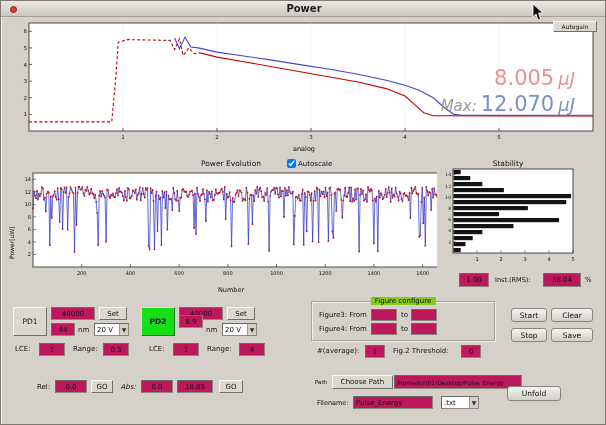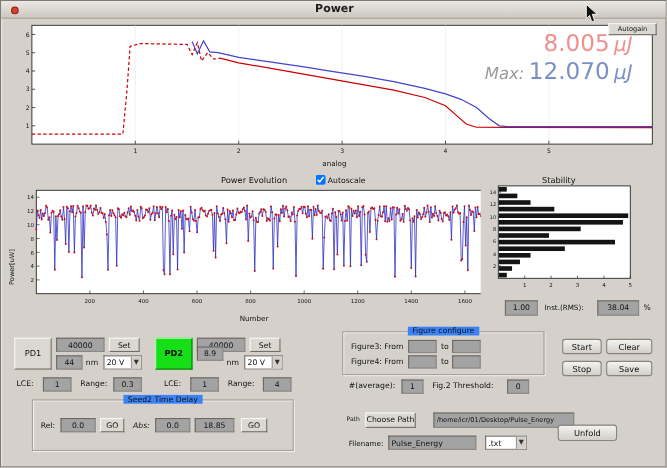--- a/index.html
+++ b/index.html
@@ -6,29 +6,29 @@
   body{font-family:"DejaVu Sans",sans-serif;background:#bdb9b2;}
   #window{position:relative;width:606px;height:425px;background:#d5d1ca;border:1px solid #7e7a74;overflow:hidden;box-shadow:inset 1px 1px 0 #f3f1ee;}
   .abs{position:absolute;}
   .titlebar{left:0;top:0;width:606px;height:16px;background:linear-gradient(#ebe8e3,#ccc8c1);border-bottom:1px solid #a59f97;text-align:center;font-size:10px;font-weight:bold;color:#1d1d1d;line-height:16px;}
   .dot{left:9px;top:5px;width:7px;height:7px;border-radius:50%;background:#d8402c;border:1px solid #8d2318;}
   .figure{background:#d5d1ca;}
   svg{display:block;}
   svg text{font-family:"DejaVu Sans",sans-serif;}
   .fig-title{font-size:7.5px;color:#111;text-align:center;}
   .lbl{font-size:7px;color:#111;white-space:nowrap;}
-  .field{background:#a3a3a3;border:1px solid #8b8781;border-top-color:#6d6963;border-left-color:#6d6963;font-size:7px;color:#111;padding:0 2px;font-family:"DejaVu Sans",sans-serif;text-align:center;}
+  .field{background:#be185d;border:1px solid #8b8781;border-top-color:#6d6963;border-left-color:#6d6963;font-size:7px;color:#111;padding:0 2px;font-family:"DejaVu Sans",sans-serif;text-align:center;}
   .btn3d{background:#dbd8d1;border:1px solid;border-color:#f8f7f4 #726e67 #726e67 #f8f7f4;font-size:7px;color:#111;display:flex;align-items:center;justify-content:center;cursor:default;white-space:nowrap;}
   .btnr{background:linear-gradient(#f4f3f0,#d2cfc8);border:1px solid #88847e;border-radius:3px;font-size:7.5px;color:#111;display:flex;align-items:center;justify-content:center;cursor:default;}
   .green{background:#17df17;border-color:#b9f5b9 #0a7a0a #0a7a0a #b9f5b9;font-weight:bold;}
   .sel{background:#fff;border:1px solid #8b8781;border-top-color:#6d6963;border-left-color:#6d6963;display:flex;align-items:center;justify-content:space-between;font-size:7px;color:#111;padding:0 0 0 2px;cursor:default;}
   .sel .arr{font-size:6px;color:#333;background:#d5d1ca;border-left:1px solid #999;width:9px;height:100%;display:flex;align-items:center;justify-content:center;}
   .group{border:1px solid #a7a39c;box-shadow:inset 1px 1px 0 #f0eeea,1px 1px 0 #f0eeea;}
-  .group-title{position:absolute;top:-5px;left:50%;transform:translateX(-50%);background:#3b82f6;padding:0 4px;font-size:7px;color:#111;white-space:nowrap;}
-  .readout-line{display:flex;align-items:baseline;gap:4px;}
+  .group-title{position:absolute;top:-5px;left:50%;transform:translateX(-50%);background:#84cc16;padding:0 4px;font-size:7px;color:#111;white-space:nowrap;}
+  .readout-line{display:flex;align-items:baseline;gap:4px;margin-top:39px;}
   .rv{font-size:21px;color:#ef8f8f;}
   .ru{font-size:18px;font-style:italic;color:#ef8f8f;}
   .maxl{font-size:15px;font-style:italic;color:#9a9a9a;}
   .bv{font-size:21px;color:#7b90c9;}
   .bu{font-size:18px;font-style:italic;color:#7b90c9;}
   .vlabel{writing-mode:vertical-rl;transform:rotate(180deg);font-size:6px;color:#111;}
   .xlabel{font-size:6.5px;color:#111;text-align:center;}
   .chk{width:9px;height:9px;}
   .chklbl{font-size:7px;color:#111;}
   .tiny{font-size:5.5px;color:#111;}
@@ -630,23 +630,20 @@
 
   <span class="abs lbl" style="left:14px;top:344px;">LCE:</span>
   <input class="abs field" style="left: 38px; top: 342px; width: 26px; height: 13px;" value="1">
   <span class="abs lbl" style="left:72px;top:344px;">Range:</span>
   <input class="abs field" style="left: 102px; top: 342px; width: 26px; height: 13px;" value="0.3">
   <span class="abs lbl" style="left:148px;top:344px;">LCE:</span>
   <input class="abs field" style="left: 172px; top: 342px; width: 26px; height: 13px;" value="1">
   <span class="abs lbl" style="left:206px;top:344px;">Range:</span>
   <input class="abs field" style="left: 238px; top: 342px; width: 26px; height: 13px;" value="4">
 
-  <div class="abs group" style="left:28px;top:362px;width:238px;height:47px;">
-    <span class="group-title">Seed2 Time Delay</span>
-  </div>
   <span class="abs lbl" style="left:36px;top:382px;">Rel:</span>
   <input class="abs field" style="left: 54px; top: 379px; width: 32px; height: 13px;" value="0.0">
   <div class="abs btn3d" style="left:90px;top:379px;width:22px;height:13px;">GO</div>
   <span class="abs lbl" style="left:120px;top:382px;font-style:italic;">Abs:</span>
   <input class="abs field" style="left: 140px; top: 379px; width: 32px; height: 13px;" value="0.0">
   <input class="abs field" style="left: 176px; top: 379px; width: 36px; height: 13px;" value="18.85">
   <div class="abs btn3d" style="left:218px;top:379px;width:24px;height:13px;">GO</div>
 
   <div class="abs group" style="left:310px;top:300px;width:184px;height:40px;">
     <span class="group-title">Figure configure</span>
@@ -664,21 +661,21 @@
   <input class="abs field" style="left: 364px; top: 344px; width: 20px; height: 13px;" value="1">
   <span class="abs lbl" style="left:392px;top:346px;">Fig.2 Threshold:</span>
   <input class="abs field" style="left: 460px; top: 344px; width: 20px; height: 13px;" value="0">
 
   <div class="abs btnr" style="left:510px;top:307px;width:36px;height:14px;">Start</div>
   <div class="abs btnr" style="left:510px;top:327px;width:36px;height:14px;">Stop</div>
   <div class="abs btnr" style="left:550px;top:307px;width:42px;height:14px;">Clear</div>
   <div class="abs btnr" style="left:550px;top:327px;width:42px;height:14px;">Save</div>
 
   <span class="abs tiny" style="left:314px;top:378px;">Path</span>
-  <div class="abs btn3d" style="left:331px;top:374px;width:46px;height:14px;">Choose Path</div>
+  <div class="abs btn3d" style="left:331px;top:374px;width:61px;height:14px;">Choose Path</div>
   <input class="abs field" style="left: 393px; top: 374px; width: 128px; height: 14px; font-size: 6px; text-align: left;" value="/home/icr/01/Desktop/Pulse_Energy">
   <div class="abs btnr" style="left:506px;top:385px;width:54px;height:15px;">Unfold</div>
   <span class="abs lbl" style="left:316px;top:398px;font-size:6.5px;">Filename:</span>
   <input class="abs field" style="left: 352px; top: 395px; width: 80px; height: 13px; text-align: left;" value="Pulse_Energy">
   <div class="abs sel" style="left:440px;top:395px;width:38px;height:13px;">
     <span>.txt</span>
     <span class="arr">▼</span>
   </div>
 
 </div>

